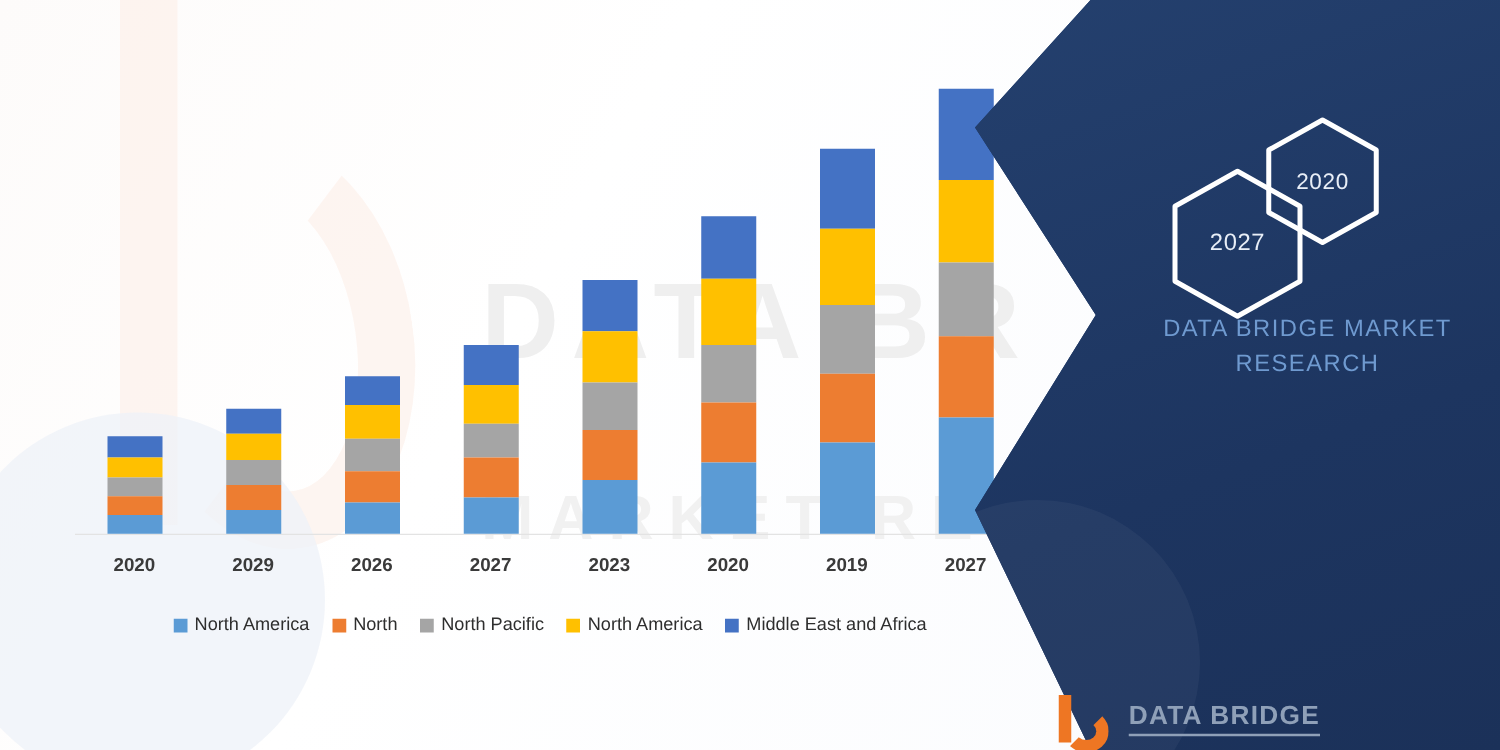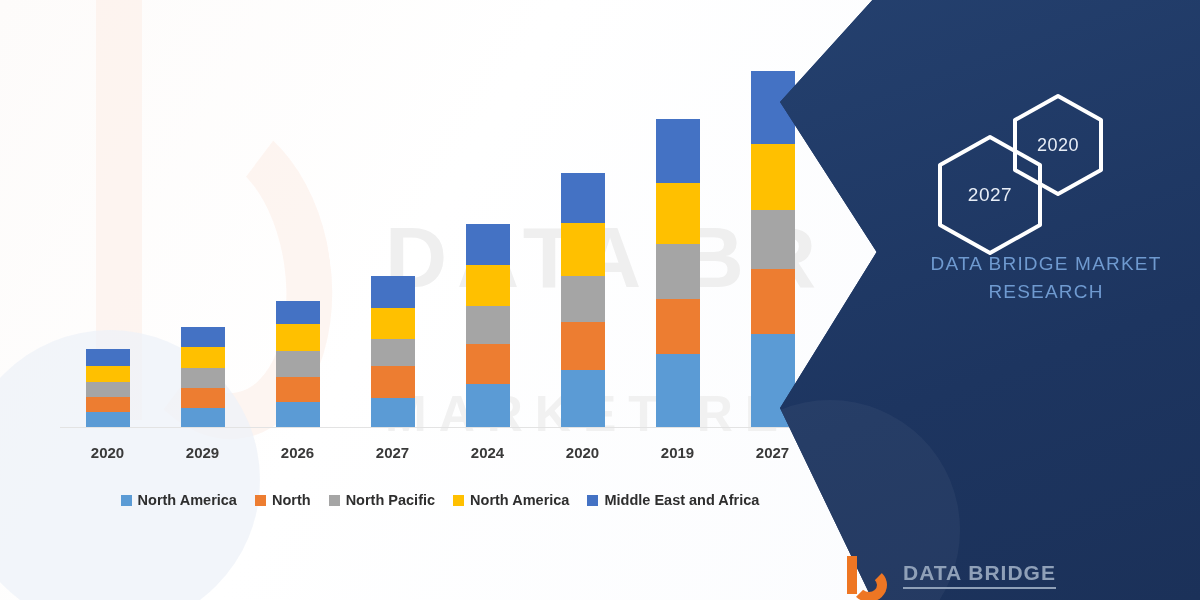--- a/index.html
+++ b/index.html
@@ -116,21 +116,21 @@
   }
   .xlabel {
     width:88px; text-align:center; font-size:15px; font-weight:700; color:#3a3a3a;
   }
   .legend {
     position:absolute; left:0; right:0; bottom:-18px;
     display:flex; justify-content:center; align-items:center; gap:18px;
   }
   .legend-item { display:flex; align-items:center; gap:6px; }
   .legend-swatch { width:11px; height:11px; }
-  .legend-text { font-size:14.5px; color:#2e2e2e; font-weight:700; }
+  .legend-text { font-size:14.5px; color:#2e2e2e; font-weight:400; }
 </style>
 </head>
 <body>
 
 <div id="stage">
 
   <div class="left-panel">
 
     <div class="wm-b">
       <div class="stem"></div>
@@ -216,21 +216,21 @@
                 <div class="seg" title="South America 2027: 66" style="background: rgb(255, 192, 0); height: 66.5609px;"></div>
                 <div class="seg" title="Middle East and Africa 2027: 72" style="background: rgb(68, 114, 196); height: 72.6119px;"></div>
               </div>
             </div>
           </div>
         <div class="xlabels" id="xlabels">
             <div class="xlabel">2020</div>
             <div class="xlabel">2029</div>
             <div class="xlabel">2026</div>
             <div class="xlabel">2027</div>
-            <div class="xlabel">2024</div>
+            <div class="xlabel">2023</div>
             <div class="xlabel">2020</div>
             <div class="xlabel">2019</div>
             <div class="xlabel">2027</div>
           </div>
         <div class="legend" id="legend">
             <div class="legend-item">
               <span class="legend-swatch" style="background: rgb(91, 155, 213);"></span>
               <span class="legend-text">North America</span>
             </div>
             <div class="legend-item">

